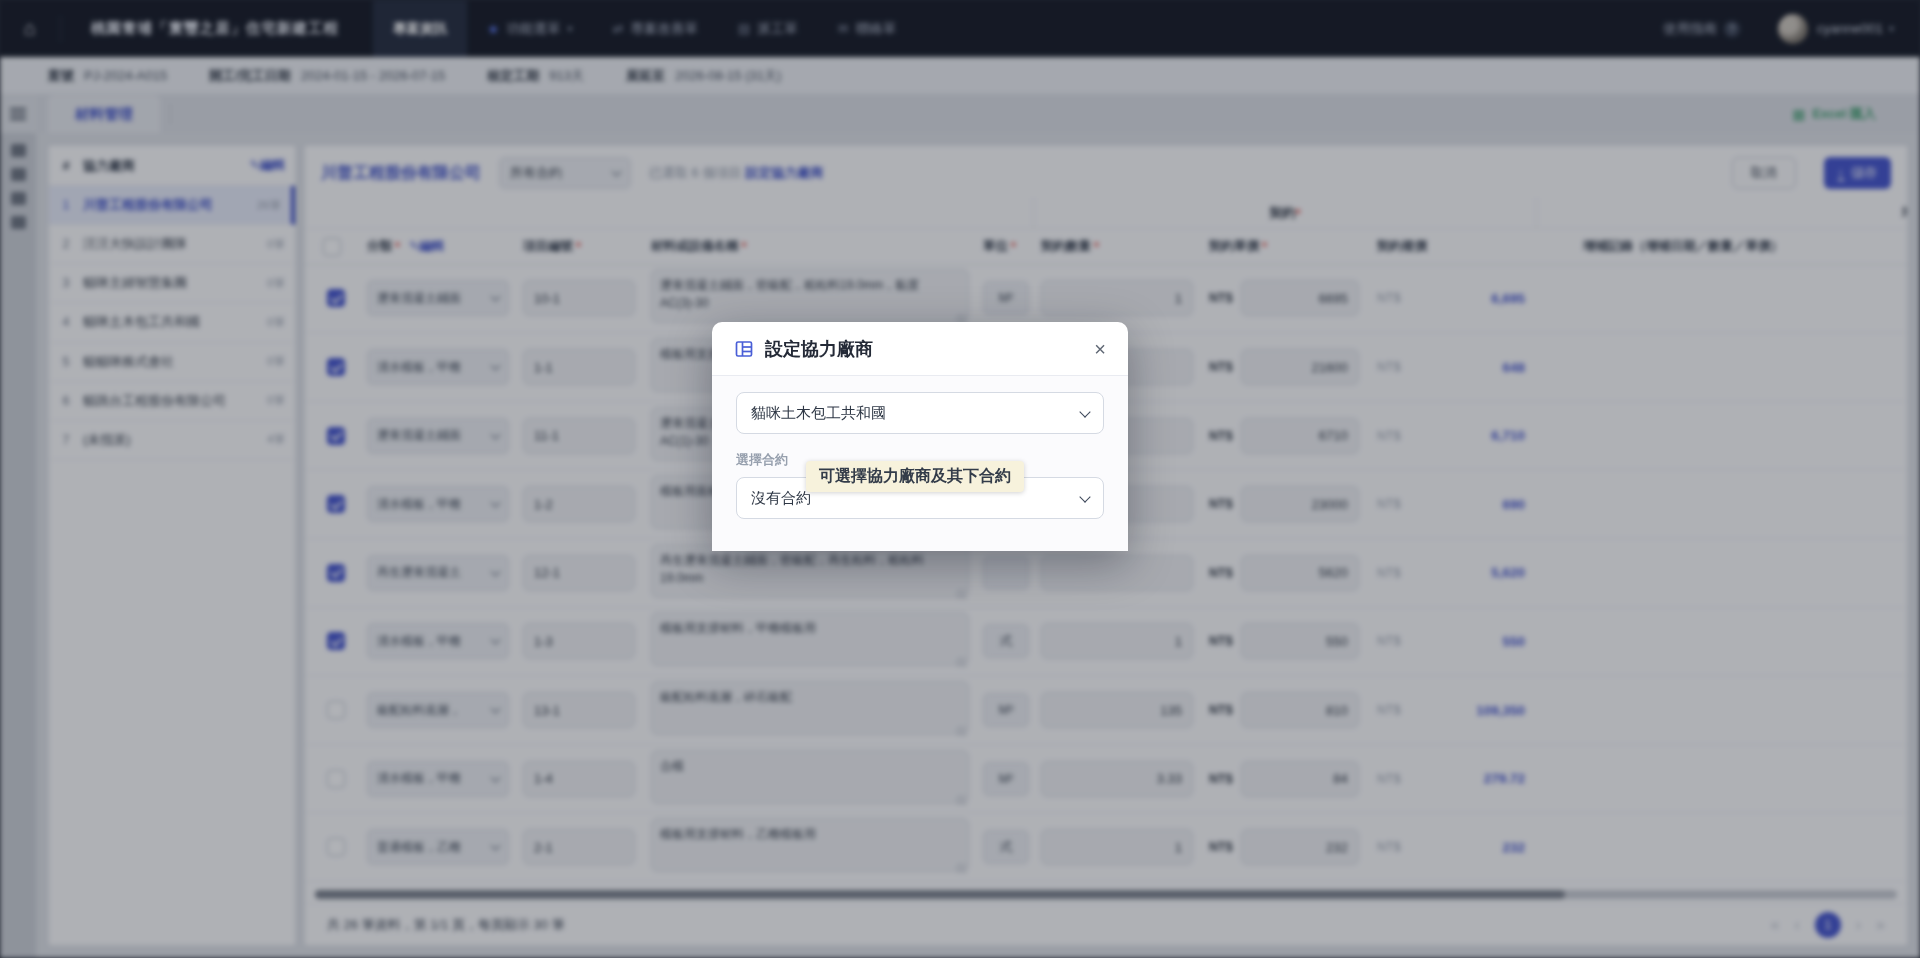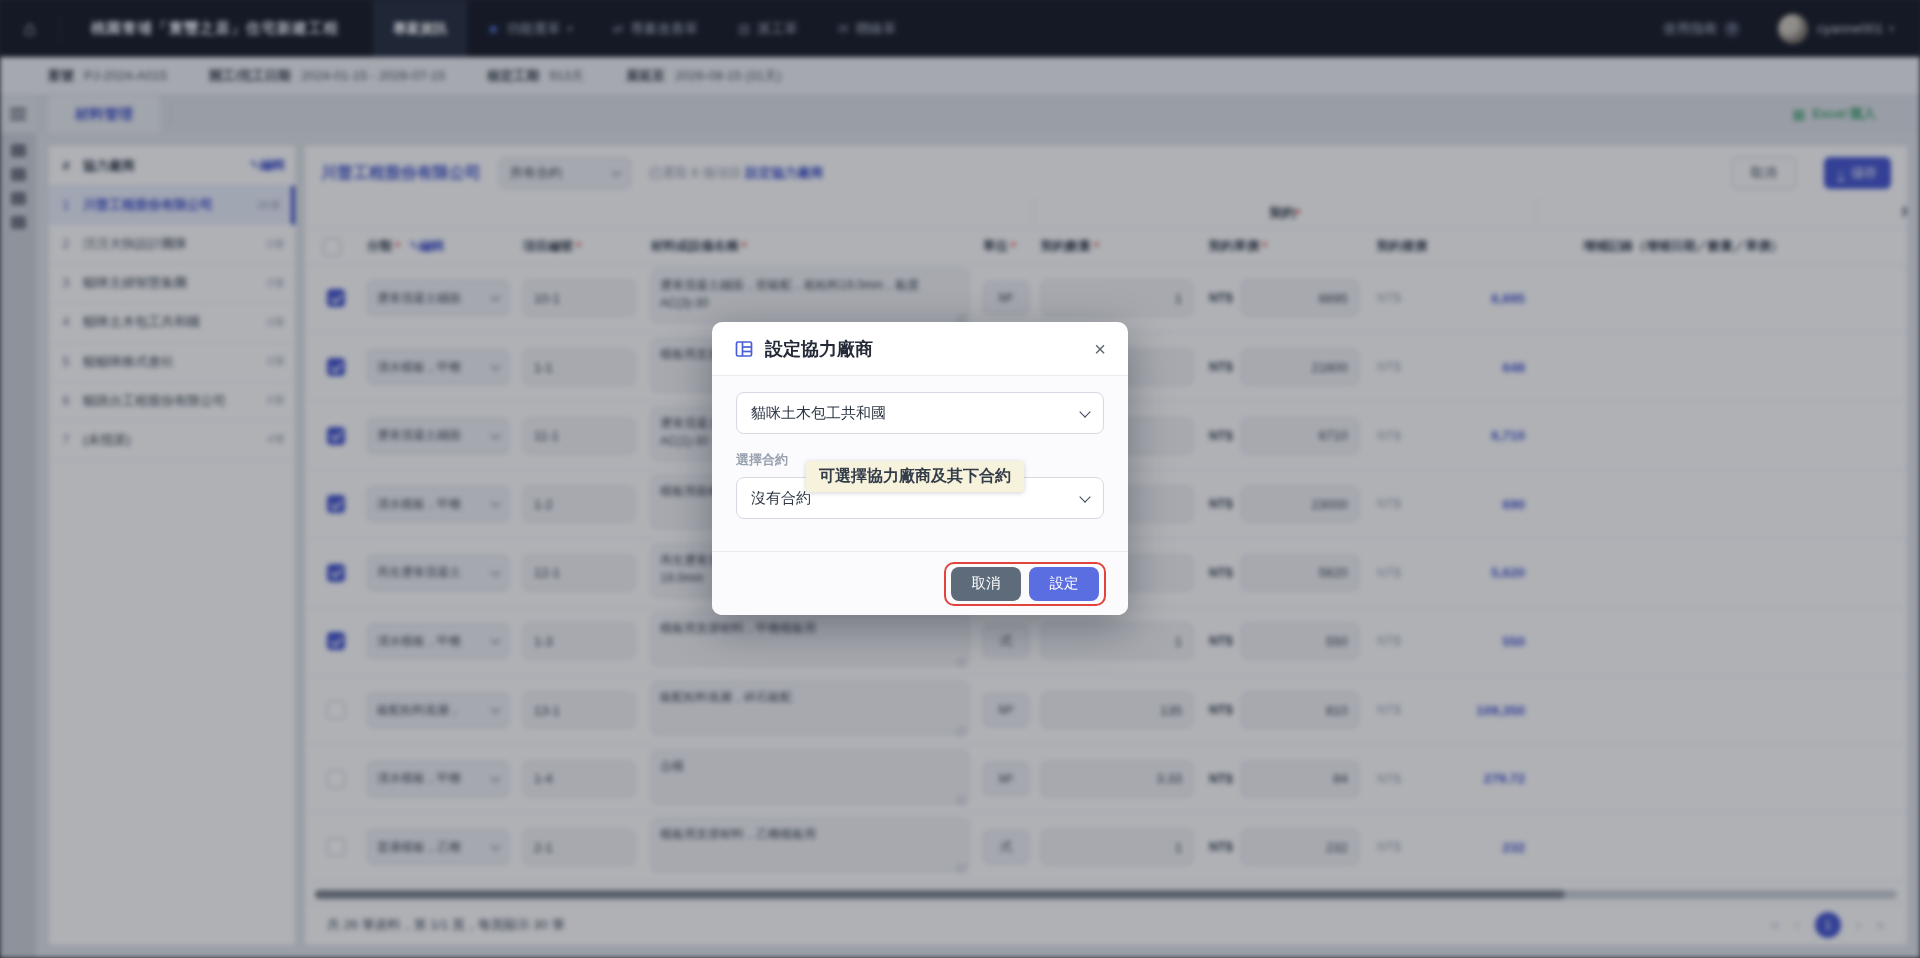--- a/index.html
+++ b/index.html
@@ -702,22 +702,16 @@
         <i class="chev"></i>
       </div>
       <div class="gap"></div>
       <div class="m-label">選擇合約</div>
       <div class="m-select">
         <span>沒有合約</span>
         <i class="chev"></i>
       </div>
       <div style="height:10px;"></div>
     </div>
-    <div class="m-foot">
-      <div class="redbox">
-        <div class="btn-cancel">取消</div>
-        <div class="btn-ok">設定</div>
-      </div>
-    </div>
   </div>
 
   <div class="tip tip1">可選擇協力廠商及其下合約</div>
 </div>
 
 </body></html>

